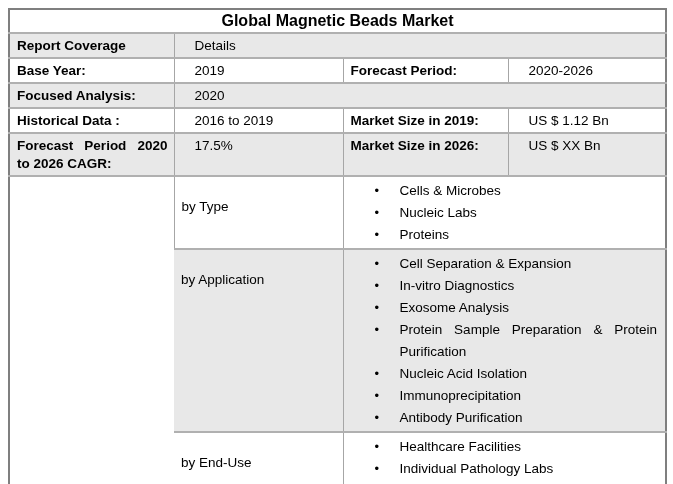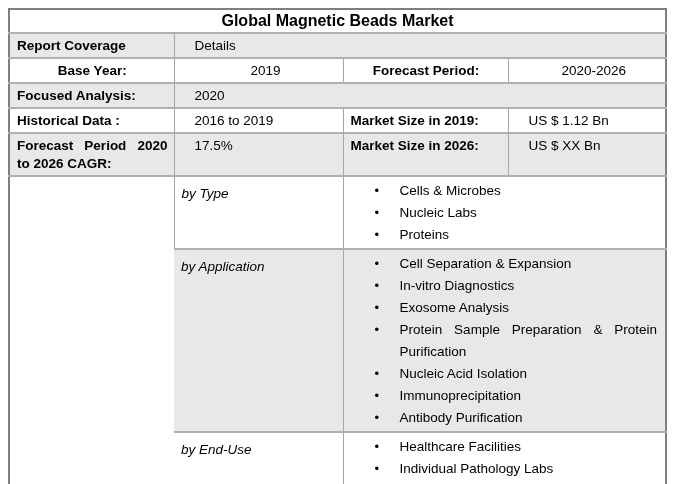--- a/index.html
+++ b/index.html
@@ -45,27 +45,27 @@
     padding: 2px 4px;
   }
   td:first-child { border-left: none; }
   .sh { background: #e8e8e8; }
   .lbl { font-weight: 700; }
   .val { padding-left: 20px; }
   .just { text-align: justify; }
   
   tr.r-title   { height: 24px; }
   tr.r-info-s  { height: 22px; }
-  tr.r-info-3  { height: 23px; text-align: center; }
+  tr.r-info-3  { height: 23px; }
   tr.r-cagr    { height: 43px; }
   tr.r-seg-1   { height: 68px; }
   tr.r-seg-2   { height: 174px; }
   tr.r-seg-3   { height: 67px; }
   .left-empty  { background: #ffffff; }
-  .seg-lbl     { padding-top: 8px; font-style: italic; }
+  .seg-lbl     { padding-top: 21px; }
   .seg-items   { padding: 3px 8px 2px 0; }
   .li {
     position: relative;
     padding-left: 56px;
     text-align: justify;
     line-height: 22px;
     margin: 0;
   }
   .dot {
     position: absolute;

